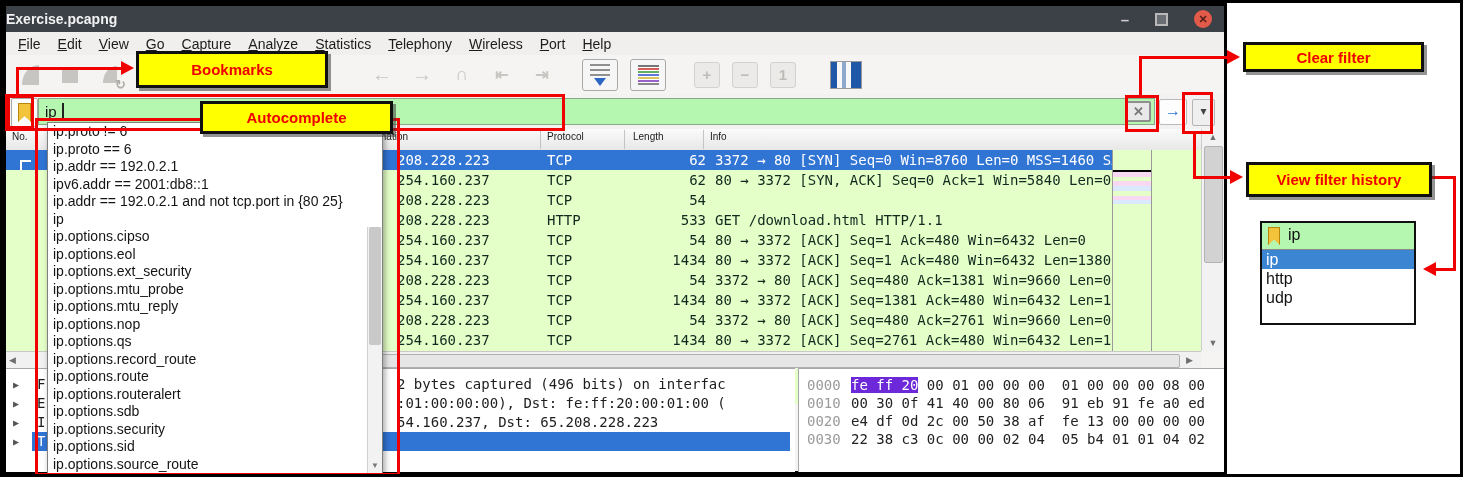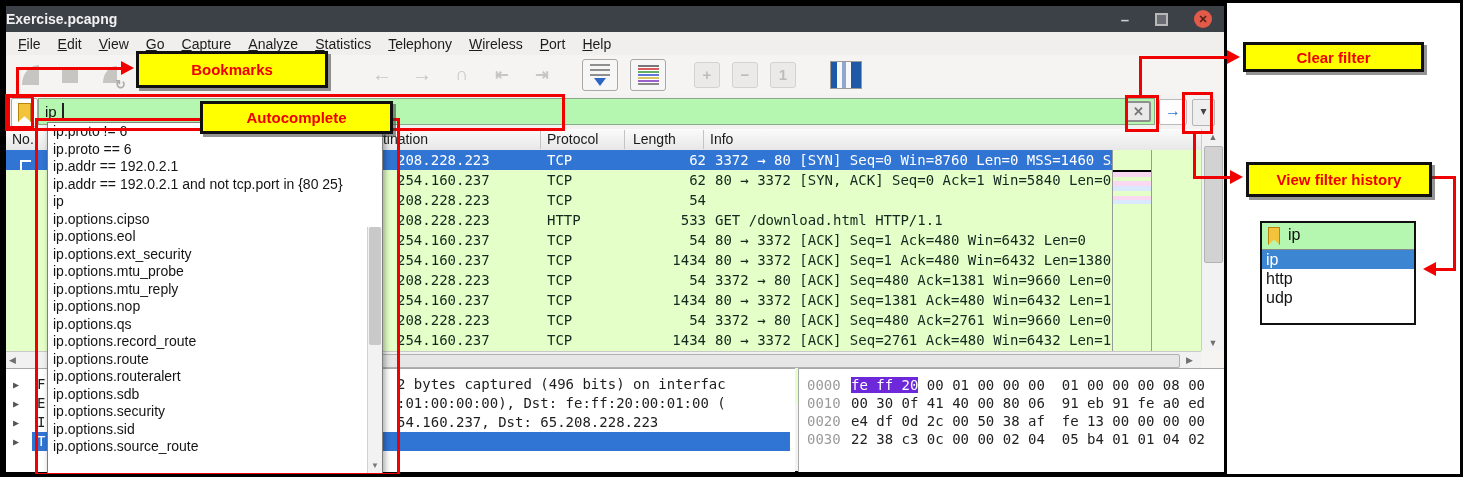--- a/index.html
+++ b/index.html
@@ -67,21 +67,21 @@
              border:2px solid #8f8f8f;border-radius:2px;color:#777;font-weight:bold;text-align:center;
              line-height:18px;font-size:13px;box-sizing:border-box;}
   .apply-btn{position:absolute;left:1153px;top:5px;width:26px;height:24px;background:#fdfdfd;
              border:1px solid #bbb;border-radius:2px;color:#2f74d0;font-weight:bold;text-align:center;
              line-height:22px;font-size:16px;}
   .hist-btn{position:absolute;left:1186px;top:5px;width:21px;height:25px;background:#efefef;
             border:1px solid #b5b5b5;border-radius:2px;color:#444;text-align:center;line-height:23px;font-size:12px;}
   
   .plheader{position:absolute;left:0;top:123px;width:1195px;height:21px;
             background:linear-gradient(#fbfbfb,#e7e7e7);border-bottom:1px solid #bcbcbc;
-            font-size:14px;color:#1a1a1a;}
+            font-size:10px;color:#1a1a1a;}
   .plheader span{position:absolute;top:2px;}
   .hsep{position:absolute;top:1px;width:1px;height:19px;background:#c4c4c4;}
   .plrows{position:absolute;left:0;top:144px;width:1195px;height:254px;background:#e4ffc7;
           font-family:"DejaVu Sans Mono",monospace;font-size:14px;color:#13281f;}
   .prow{position:absolute;left:0;width:1106px;height:20px;line-height:20px;}
   .prow.sel{background:#3074d4;color:#fff;}
   .pdest{position:absolute;left:391px;width:150px;overflow:hidden;white-space:pre;}
   .pproto{position:absolute;left:541px;}
   .plen{position:absolute;left:600px;width:100px;text-align:right;}
   .pinfo{position:absolute;left:709px;width:397px;overflow:hidden;white-space:pre;}
@@ -332,20 +332,21 @@
         </div>
       </div>
 
   </div>
 
   <div class="dropdown">
     <div id="ac-list">
         <div class="ac-item">ip.proto != 6</div>
         <div class="ac-item">ip.proto == 6</div>
         <div class="ac-item">ip.addr == 192.0.2.1</div>
+        <div class="ac-item">ipv6.addr == 2001:db8::1</div>
         <div class="ac-item">ip.addr == 192.0.2.1 and not tcp.port in {80 25}</div>
         <div class="ac-item">ip</div>
         <div class="ac-item">ip.options.cipso</div>
         <div class="ac-item">ip.options.eol</div>
         <div class="ac-item">ip.options.ext_security</div>
         <div class="ac-item">ip.options.mtu_probe</div>
         <div class="ac-item">ip.options.mtu_reply</div>
         <div class="ac-item">ip.options.nop</div>
         <div class="ac-item">ip.options.qs</div>
         <div class="ac-item">ip.options.record_route</div>

